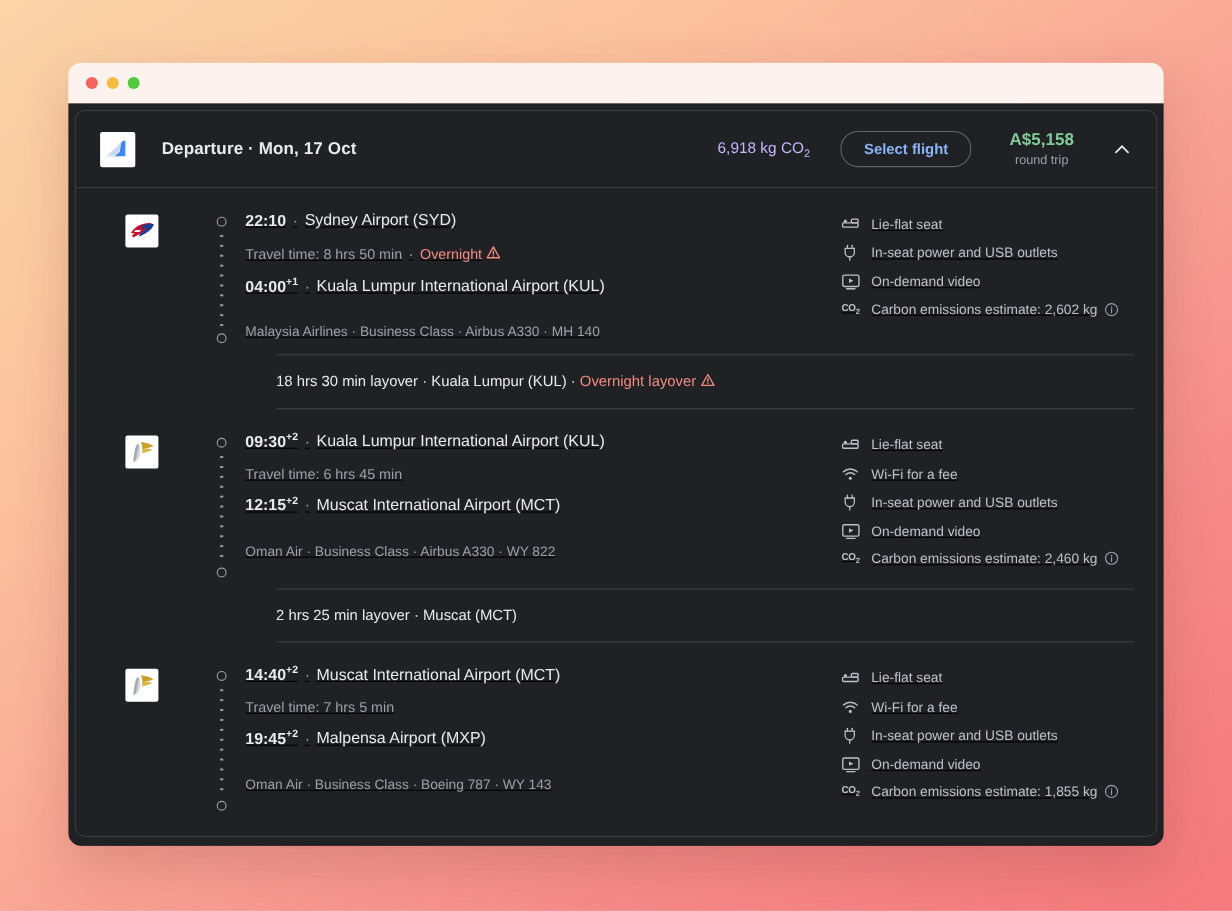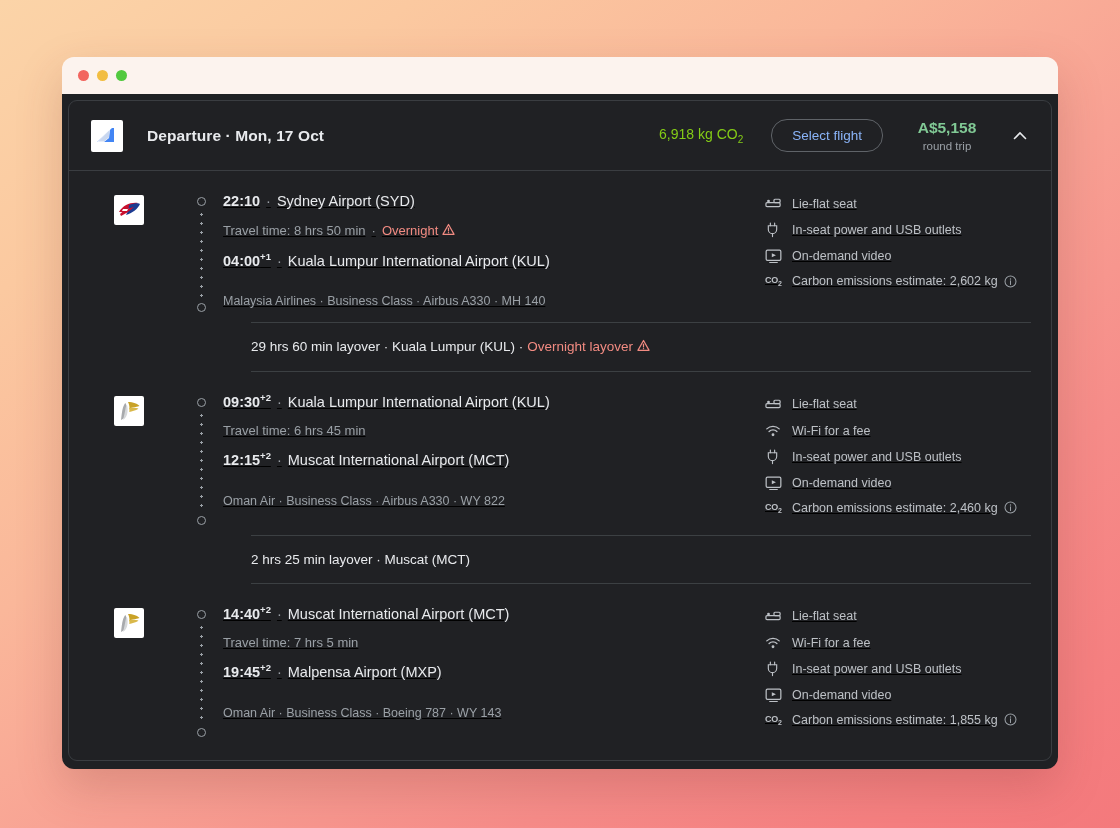--- a/index.html
+++ b/index.html
@@ -65,32 +65,32 @@
   .header-title {
     margin-left: 24px;
     font-size: 15.5px;
     color: #e8eaed;
     font-weight: bold;
     letter-spacing: .1px;
   }
   .header-spacer { flex: 1; }
   .co2-total {
     font-size: 14px;
-    color: #84cc16;
+    color: #c4b5fd;
     margin-right: 28px;
     white-space: nowrap;
   }
   .co2-total sub { font-size: 10px; }
   .select-flight {
     border: 1px solid #5f6368;
     border-radius: 16px;
     color: #8ab4f8;
     background: transparent;
     font-size: 13.5px;
-    font-weight: normal;
+    font-weight: bold;
     padding: 8px 20px;
     cursor: pointer;
     font-family: "Liberation Sans", sans-serif;
     white-space: nowrap;
   }
   .price-block {
     margin-left: 26px;
     text-align: center;
     min-width: 76px;
   }
@@ -330,21 +330,21 @@
                       <circle cx="7" cy="7" r="5.9" fill="none" stroke="#9aa0a6" stroke-width="1.1"></circle>
                       <circle cx="7" cy="4.3" r="0.75" fill="#9aa0a6"></circle>
                       <line x1="7" y1="6.2" x2="7" y2="10.1" stroke="#9aa0a6" stroke-width="1.1" stroke-linecap="round"></line>
                     </svg>
                   </span>
     </div>
               </div>
     </div>
   </div>
     <div class="layover">
-      <span>29 hrs 60 min layover · Kuala Lumpur (KUL) · </span><span class="warn">Overnight layover</span><span class="warn-tri"><svg width="13" height="13" viewBox="0 0 14 14">
+      <span>18 hrs 30 min layover · Kuala Lumpur (KUL) · </span><span class="warn">Overnight layover</span><span class="warn-tri"><svg width="13" height="13" viewBox="0 0 14 14">
                 <path d="M7 1.6 L13 12.2 L1 12.2 Z" fill="none" stroke="#f28b82" stroke-width="1.3" stroke-linejoin="round"></path>
                 <line x1="7" y1="5.6" x2="7" y2="8.6" stroke="#f28b82" stroke-width="1.3" stroke-linecap="round"></line>
                 <circle cx="7" cy="10.4" r="0.75" fill="#f28b82"></circle>
               </svg></span>
     </div>
   <div class="segment">
     <div class="logo-col">
       <span class="airline-logo">
                 <svg width="26" height="26" viewBox="0 0 26 26">
                   <path d="M12 4 C17 4 22 6 23.5 8 C20 9 16 9.5 13.5 10.5 C13.5 8 13 6 12 4 Z" fill="#c9a227"></path>

